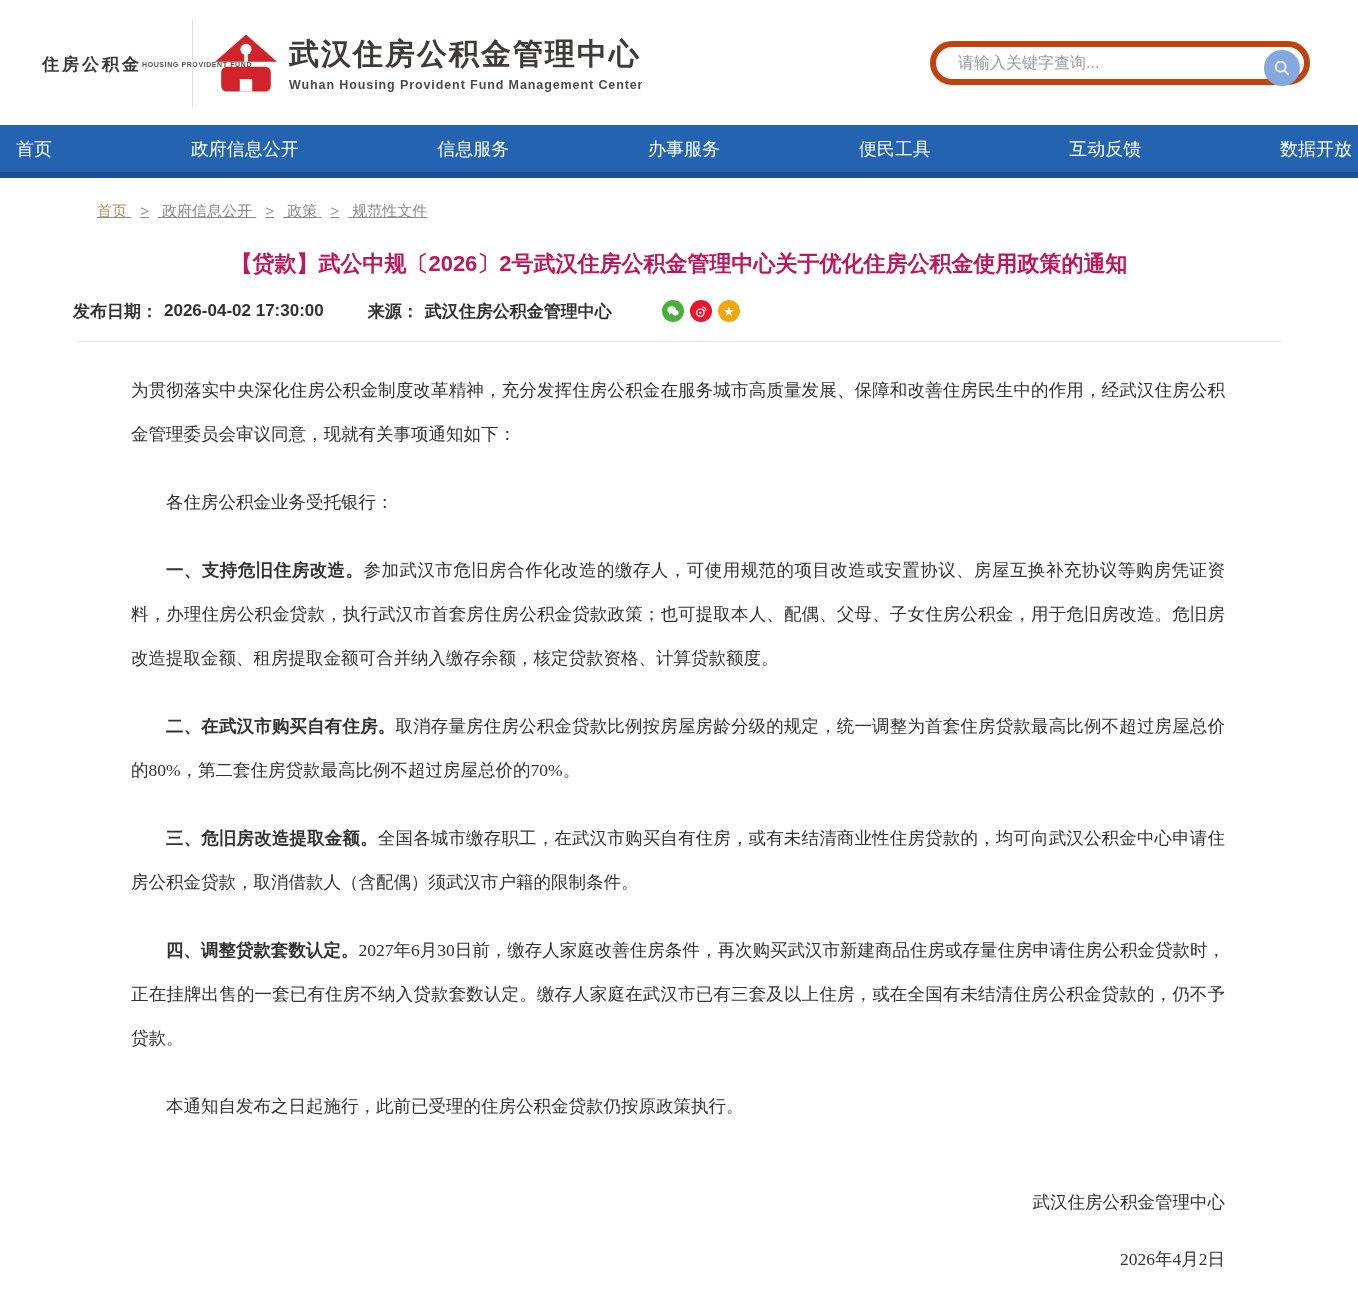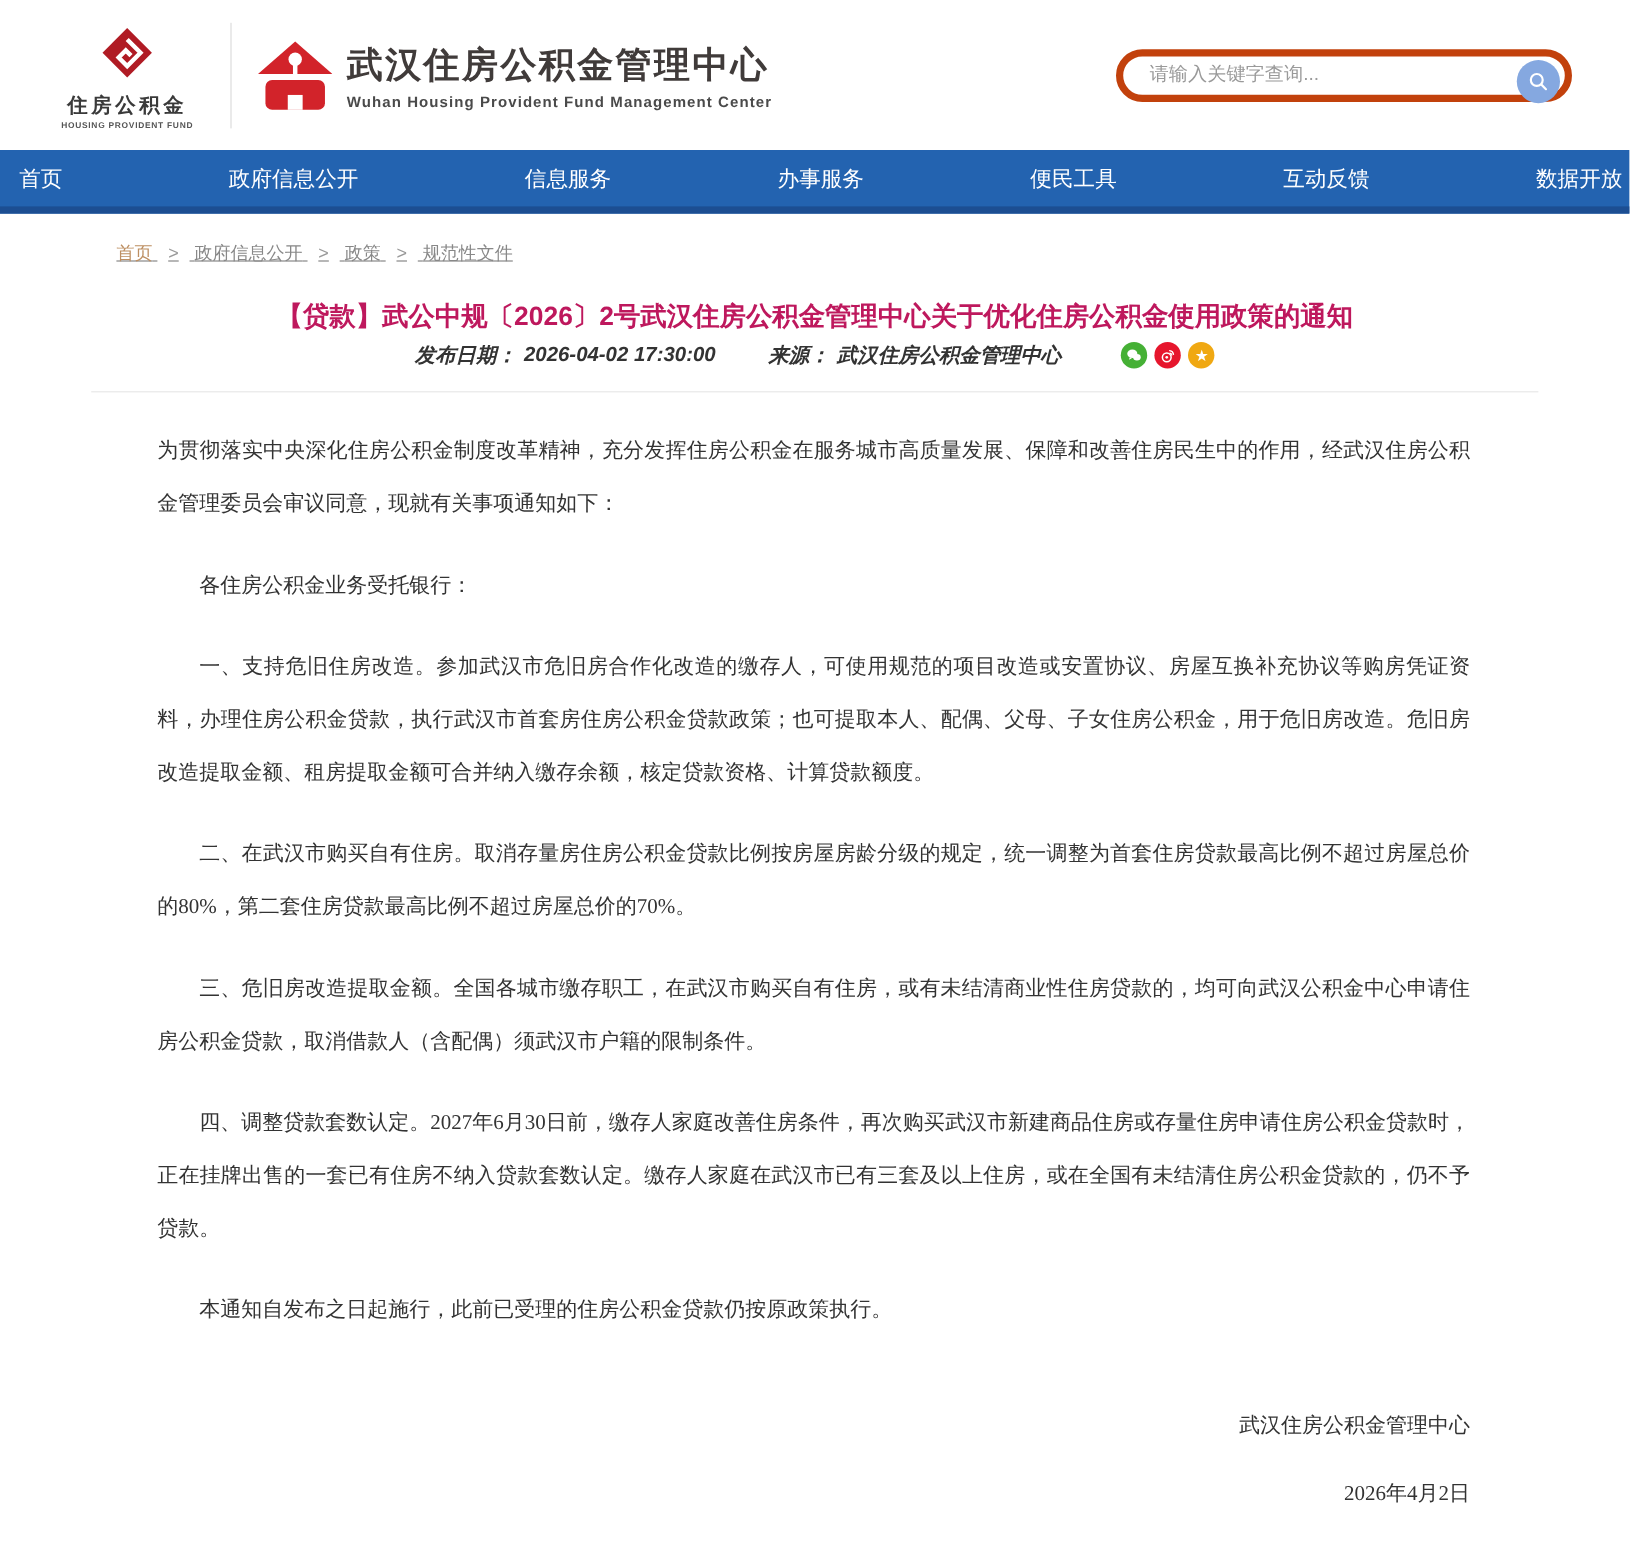--- a/index.html
+++ b/index.html
@@ -14,21 +14,21 @@
   .site-header {
     height: 125px;
     display: flex;
     align-items: center;
     justify-content: space-between;
     padding: 0 48px 0 42px;
     background: #fff;
   }
   .logo-group { display: flex; align-items: center; }
   .logo-nat {
-    display: flex; flex-direction: column; align-items: center;
+    display: flex; flex-direction: row; align-items: center;
     width: 128px;
   }
   .logo-nat svg { width: 56px; height: 56px; }
   .logo-nat-title {
     font-size: 17px; font-weight: bold; color: #3a3a3a;
     letter-spacing: 3px; margin-top: 4px; white-space: nowrap;
   }
   .logo-nat-sub {
     font-size: 7px; color: #555; letter-spacing: 0.6px;
     font-weight: bold; margin-top: 3px; white-space: nowrap;
@@ -89,23 +89,23 @@
   .breadcrumb a.home { color: #bd8f62; }
   .breadcrumb .sep { margin: 0 9px; color: #999; }
 
   .article-title {
     text-align: center;
     font-size: 22px; font-weight: bold; color: #be185d;
     margin: 28px 30px 0;
     line-height: 1.4;
   }
   .article-meta {
-    display: flex; align-items: center; justify-content: center;
-    margin-top: 5px;
-    font-size: 17px; color: #333; font-style: italic;
+    display: flex; align-items: center; justify-content: flex-start;
+    margin-top: 20px;
+    font-size: 17px; color: #333;
   }
   .article-meta .label { color: #333; font-weight: bold; }
   .article-meta .value { margin-left: 6px; font-weight: bold; }
   .article-meta .src-label { margin-left: 44px; font-weight: bold; }
   .share-icons { display: flex; align-items: center; margin-left: 44px; }
   .share {
     width: 22px; height: 22px; border-radius: 50%;
     display: flex; align-items: center; justify-content: center;
     margin-left: 6px; cursor: pointer;
   }
@@ -123,21 +123,21 @@
     padding: 26px 60px 0 58px;
     font-family: "Liberation Serif", "DejaVu Serif", serif;
     font-size: 17.5px; color: #333;
     line-height: 44px;
     text-align: justify;
   }
   .article-body p { margin: 0 0 24px; text-indent: 2em; }
   .article-body p:first-of-type { text-indent: 0; }
   .article-body .lead {
     font-family: "Liberation Sans", "DejaVu Sans", sans-serif;
-    font-weight: normal;
+    font-weight: bold;
   }
 
   .signature {
     padding: 0 60px 28px 0;
     margin-top: 62px;
     text-align: right;
     font-family: "Liberation Serif", "DejaVu Serif", serif;
     font-size: 17.5px; color: #333;
   }
   .signature .sig-date { margin-top: 33px; text-align: right; }

